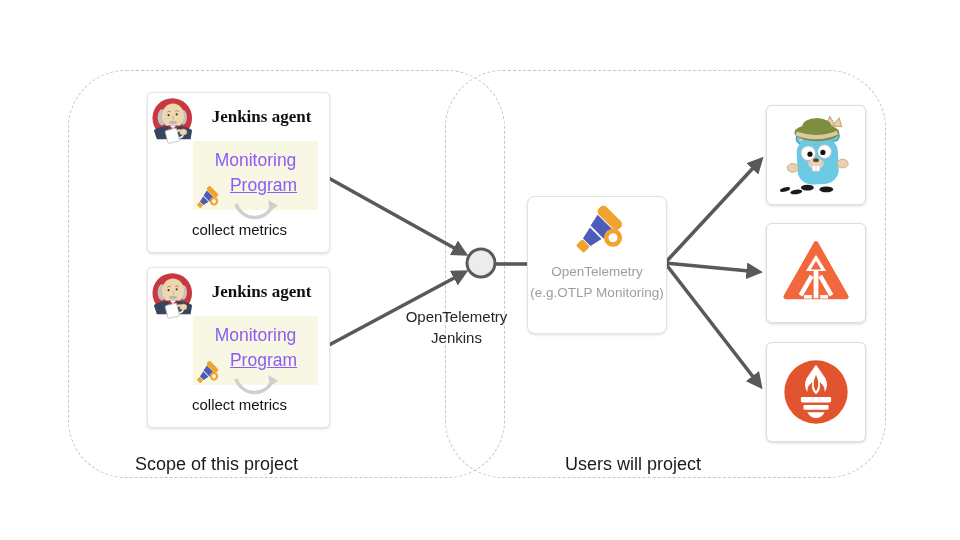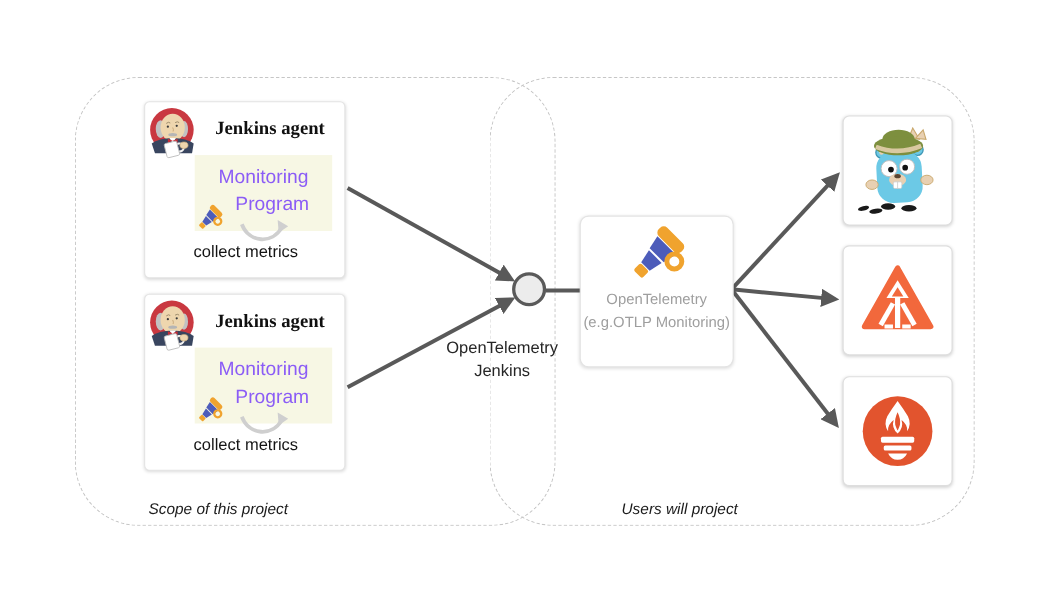--- a/index.html
+++ b/index.html
@@ -3,38 +3,38 @@
 <meta charset="utf-8">
 <style>
   html,body{margin:0;padding:0;background:#ffffff;}
   body{font-family:"Liberation Sans","DejaVu Sans",sans-serif;}
   .canvas{position:relative;width:960px;height:540px;background:#fff;overflow:hidden;}
 
   
   .group{position:absolute;border:1.6px dashed #c6c6c6;border-radius:58px;box-sizing:border-box;background:transparent;}
   .group-left{left:68px;top:70px;width:437px;height:408px;}
   .group-right{left:445px;top:70px;width:441px;height:408px;}
-  .group-label{position:absolute;font-size:14px;color:#1b1b1b;white-space:nowrap;font-style:italic;}
+  .group-label{position:absolute;font-size:18px;color:#1b1b1b;white-space:nowrap;}
   .scope-label{left:135px;top:454px;}
   .users-label{left:565px;top:454px;}
 
   
   .connectors{position:absolute;left:0;top:0;}
 
   
   .agent-card{position:absolute;width:183px;height:161px;background:#fff;border:1px solid #e4e4e4;
-              border-radius:5px;box-shadow:0 1px 3px rgba(0,0,0,.14);box-sizing:border-box;}
+              border-radius:5px;box-shadow:0 1px 3px rgba(0,0,0,.14);box-sizing:border-box;margin-left:16px;}
   .agent-card.pos1{left:131px;top:92px;}
   .agent-card.pos2{left:131px;top:267px;}
   .jenkins-icon{position:absolute;left:3px;top:2px;width:44px;height:52px;}
   .agent-title{position:absolute;left:50px;right:4px;top:14px;text-align:center;
                font-family:"Liberation Serif","DejaVu Serif",serif;font-weight:bold;font-size:17px;color:#101010;}
   .program-box{position:absolute;left:45px;top:48px;width:125px;height:62px;background:#f7f7e4;
                color:#8b5cf6;font-size:17.5px;line-height:25px;text-align:center;padding-top:7px;box-sizing:content-box;}
-  .program-line2{padding-left:16px;}
+  .program-line2{padding-left:16px;text-decoration:underline;}
   .program-telescope{position:absolute;left:0px;bottom:-2px;width:27px;height:27px;}
   .loop-arc{position:absolute;left:84px;top:106px;width:46px;height:25px;}
   .agent-caption{position:absolute;left:44px;right:0;top:128px;text-align:left;font-size:15px;color:#141414;}
 
   
   .otlp-label{position:absolute;left:394px;top:306px;width:125px;text-align:center;
               font-size:15px;line-height:21px;color:#262626;}
 
   
   .endpoint-card{position:absolute;left:527px;top:196px;width:140px;height:138px;background:#fff;

